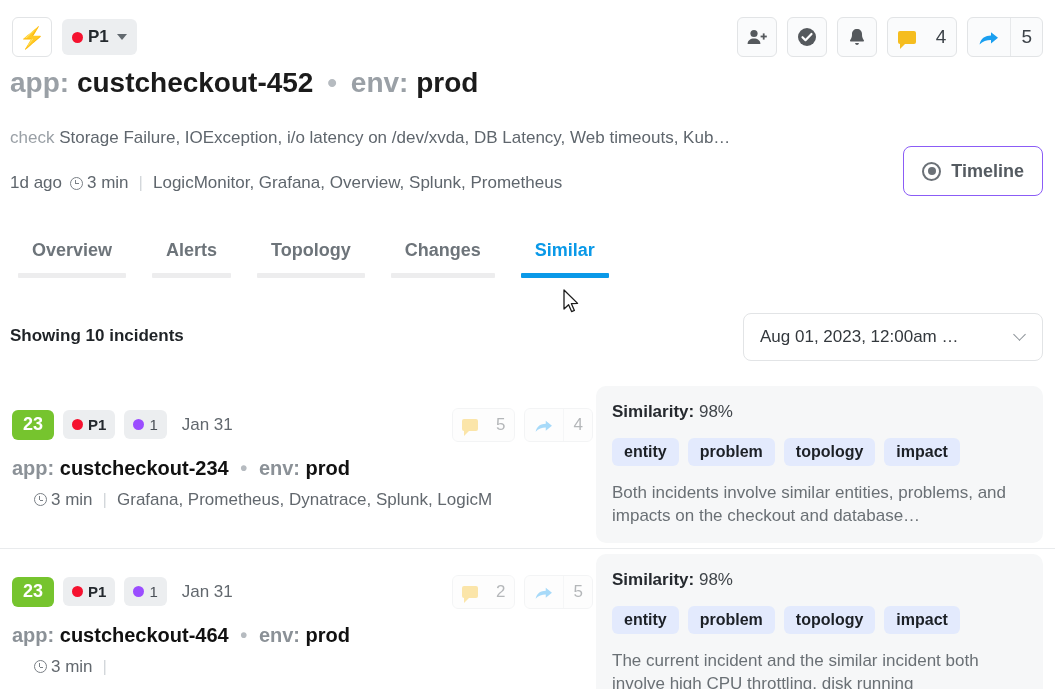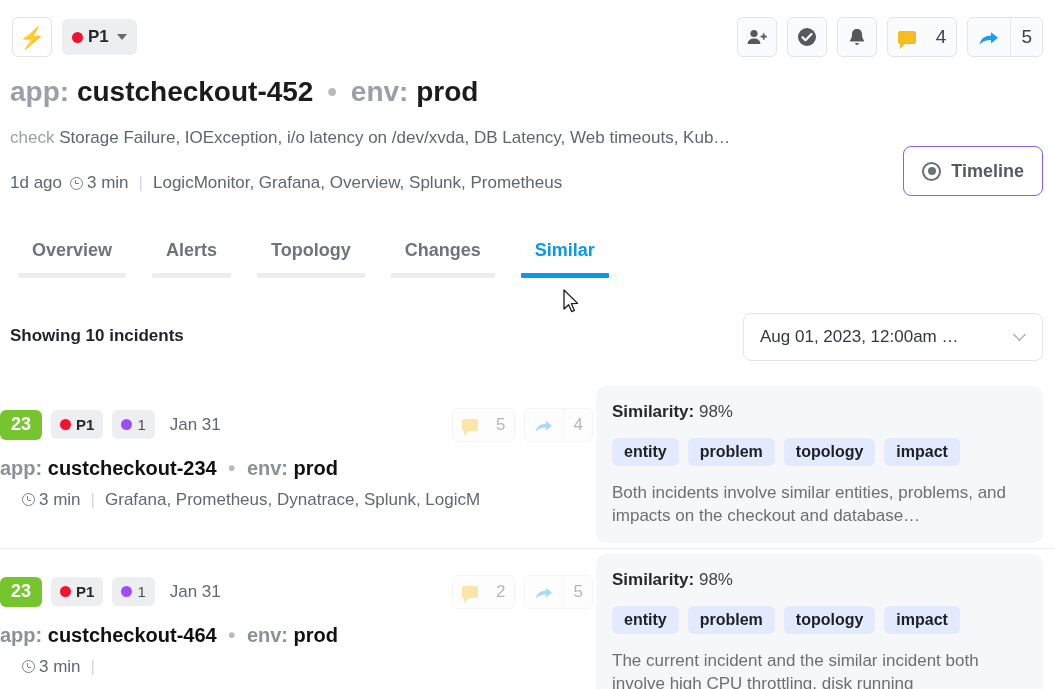--- a/index.html
+++ b/index.html
@@ -66,21 +66,21 @@
     position: relative;
   }
   .chat-glyph:after {
     content: ""; position: absolute; left: 2px; bottom: -5px;
     border-left: 5px solid #f5bd1f; border-bottom: 5px solid transparent;
     border-right: 3px solid transparent;
   }
 
   
   .title {
-    position: absolute; left: 10px; top: 76px;
+    position: absolute; left: 10px; top: 67px;
     font-size: 28px; font-weight: bold; white-space: nowrap;
   }
   .k { color: #9aa0a6; font-weight: bold; }
   .v { color: #1b1b1b; font-weight: bold; }
   .mid-dot { color: #b6bbc0; margin: 0 6px; font-weight: bold; }
 
   .checkline {
     position: absolute; left: 10px; top: 128px;
     font-size: 17px; color: #5f666d; white-space: nowrap;
     max-width: 880px; overflow: hidden; text-overflow: ellipsis;
@@ -146,21 +146,21 @@
   .daterange-text { font-size: 17px; color: #33383d; }
   .chev {
     width: 9px; height: 9px; border-right: 1.6px solid #8a9096; border-bottom: 1.6px solid #8a9096;
     transform: rotate(45deg); margin-top: -5px;
   }
 
   
   .rows { position: absolute; left: 0; top: 382px; width: 1055px; }
   .row { position: relative; height: 166px; }
   .row + .row { border-top: 1px solid #e9ebed; }
-  .row-left { position: absolute; left: 0; top: 28px; width: 580px; overflow: hidden; }
+  .row-left { position: absolute; left: 12px; top: 28px; width: 580px; overflow: hidden; }
   .row-badges { display: flex; align-items: center; gap: 9px; }
   .b-green {
     background: #76c42e; color: #fff; font-size: 18px; font-weight: bold;
     border-radius: 6px; padding: 5px 11px; line-height: 1.1;
   }
   .b-gray {
     background: #eceef0; border-radius: 6px; padding: 6px 9px;
     display: flex; align-items: center; gap: 5px; font-size: 15px; font-weight: bold; color: #24292e;
   }
   .b-gray.plain { font-weight: normal; color: #4a5057; }

